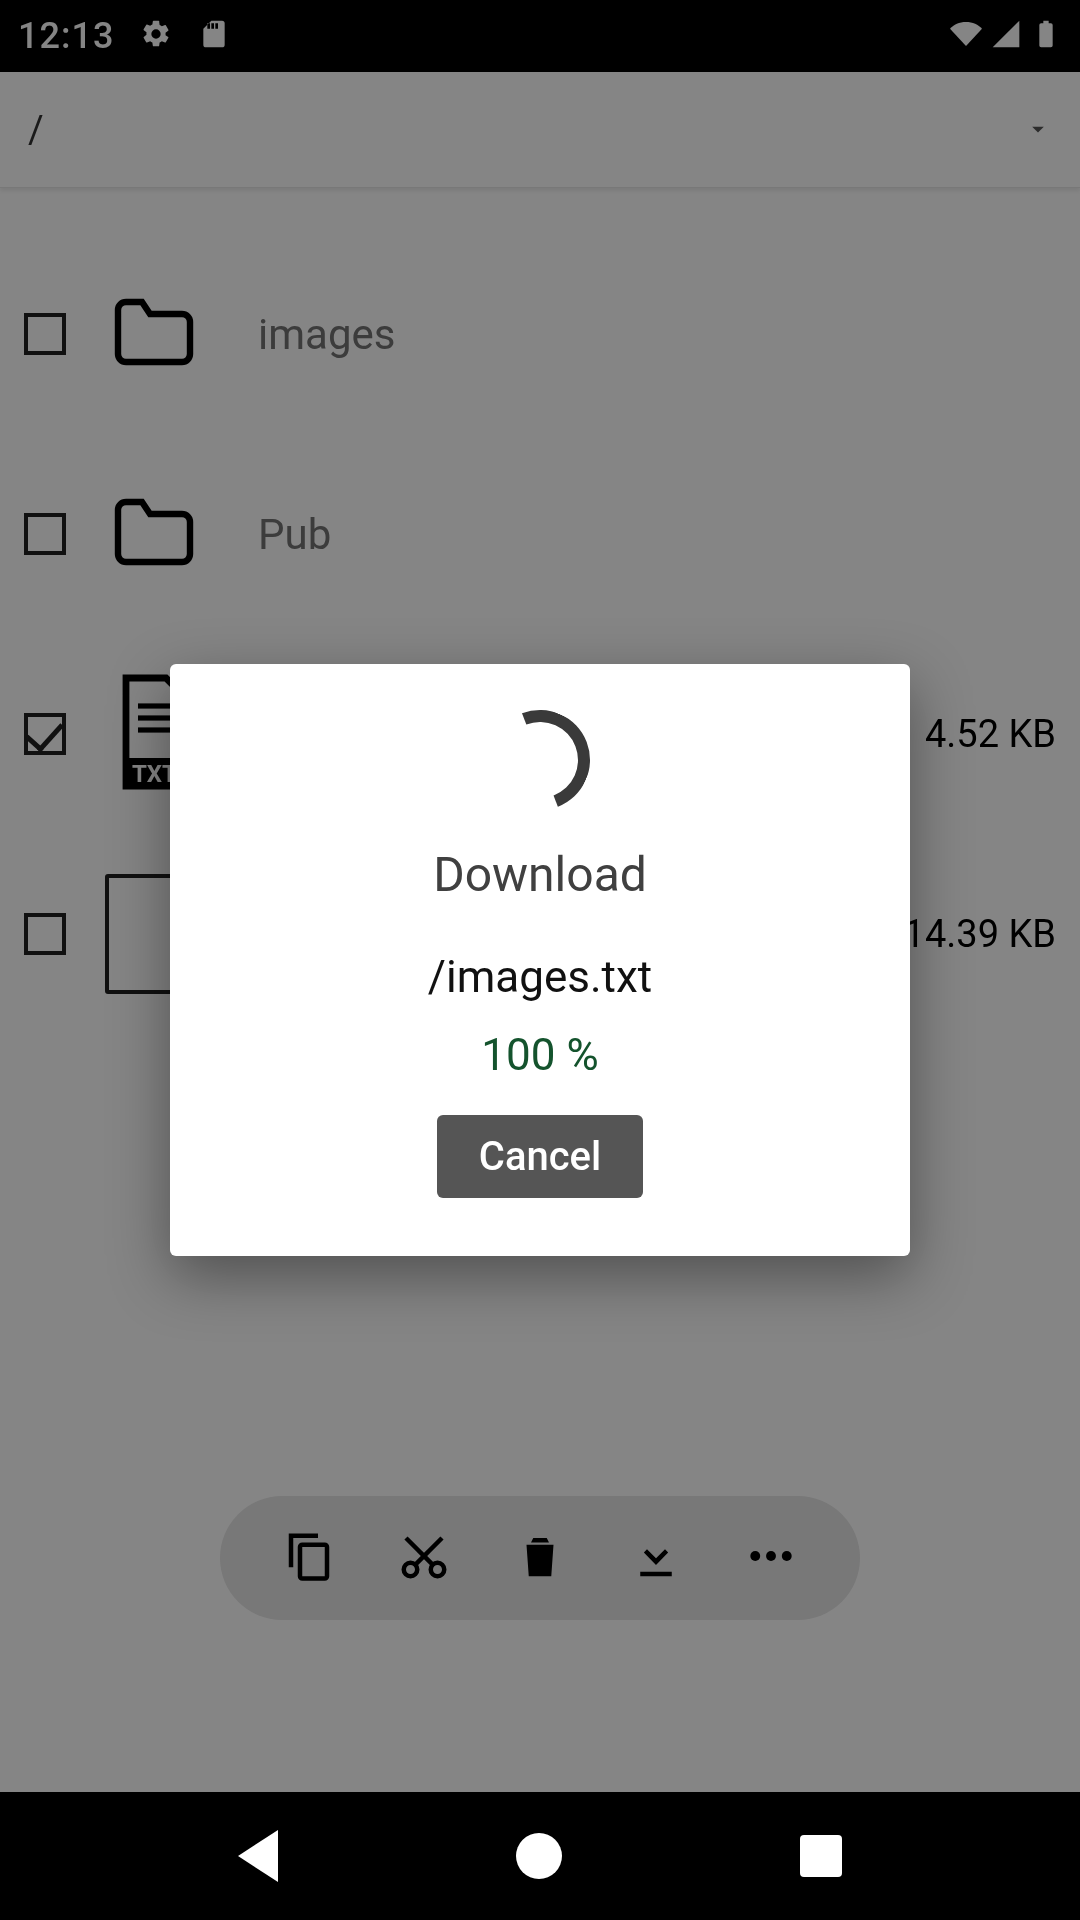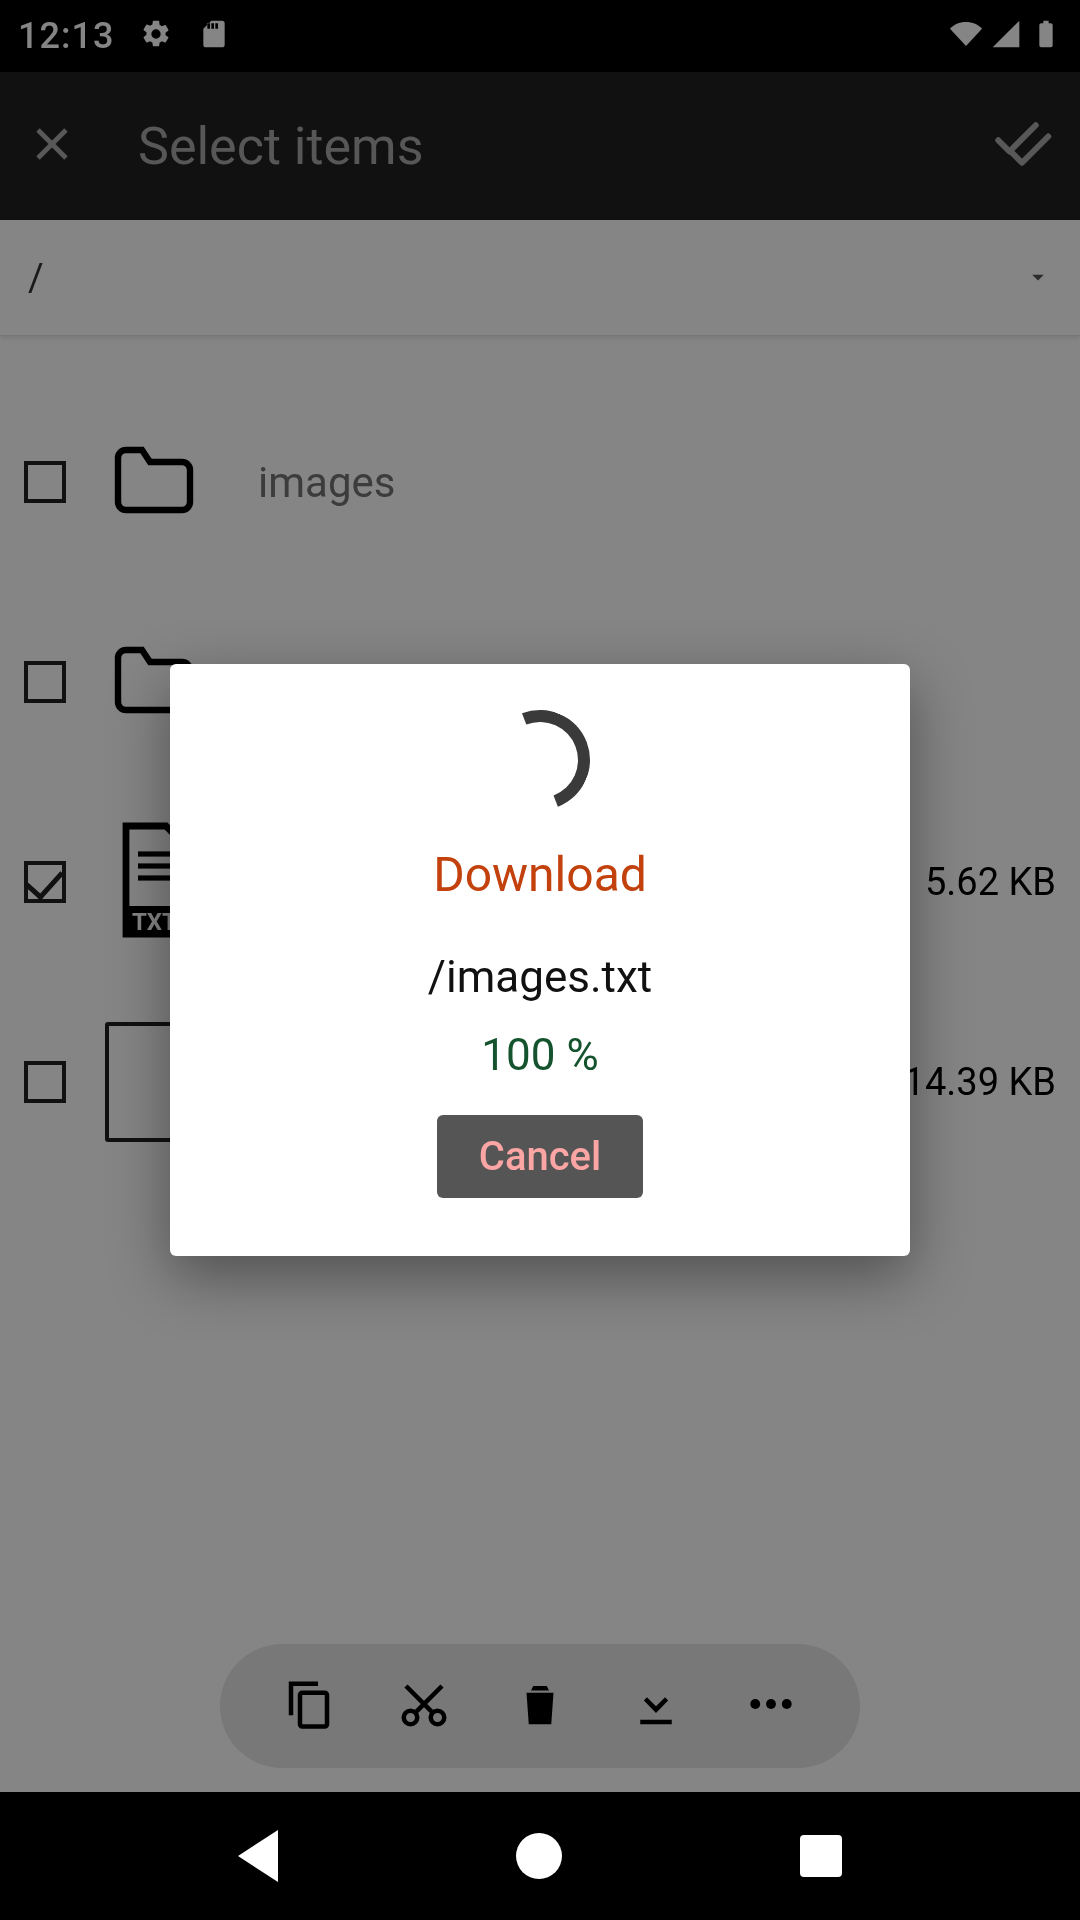--- a/index.html
+++ b/index.html
@@ -70,25 +70,25 @@
     .dialog {
       width:740px; background:#fff; border-radius:6px;
       padding:46px 40px 58px; text-align:center;
       box-shadow:0 20px 60px rgba(0,0,0,0.4);
     }
     .spinner {
       width:100px; height:100px; margin:0 auto 36px;
       border:12px solid transparent; border-top:12px solid #3a3a3a; border-right:12px solid #3a3a3a;
       border-radius:50%; transform:rotate(24deg);
     }
-    .dlg-title { font-size:48px; color:#c2410c; margin-bottom:48px; }
+    .dlg-title { font-size:48px; color:#404040; margin-bottom:48px; }
     .dlg-file  { font-size:44px; color:#111; margin-bottom:26px; }
     .dlg-pct   { font-size:44px; color:#14532d; margin-bottom:34px; }
     .dlg-btn   {
-      display:inline-block; background:#555; color:#fca5a5; font-size:40px; font-weight:500;
+      display:inline-block; background:#555; color:#ffffff; font-size:40px; font-weight:500;
       padding:18px 42px; border-radius:6px; border:none;
     }
 
     
     .nav-bar {
       position:absolute; bottom:0; left:0; right:0; height:128px; background:#000;
       display:flex; align-items:center; justify-content:space-evenly;
     }
     .nav-tri   { width:0; height:0; border-top:26px solid transparent; border-bottom:26px solid transparent; border-right:40px solid #fff; }
     .nav-circle{ width:46px; height:46px; border-radius:50%; background:#fff; }
@@ -125,35 +125,20 @@
           </svg>
       </span>
       <span>
         <svg class="status-icon" viewBox="0 0 24 24" fill="#fff">
             <path d="M15.67 4H14V2h-4v2H8.33A1.33 1.33 0 0 0 7 5.33v15.34A1.33 1.33 0 0 0 8.33 22h7.34A1.33 1.33 0 0 0 17 20.67V5.33A1.33 1.33 0 0 0 15.67 4z"></path>
           </svg>
       </span>
     </div>
   </div>
 
-  <div class="app-bar">
-    <span>
-      <svg class="close-icon" viewBox="0 0 24 24" stroke="#aaa" stroke-width="2.4" fill="none">
-          <line x1="5" y1="5" x2="19" y2="19"></line>
-          <line x1="19" y1="5" x2="5" y2="19"></line>
-        </svg>
-    </span>
-    <span class="app-bar-title">Select items</span>
-    <span>
-      <svg class="select-all-icon" viewBox="0 0 24 24" stroke="#aaa" stroke-width="2.4" fill="none" stroke-linecap="round" stroke-linejoin="round">
-          <polyline points="2.5 10.5 7 15 17.5 4.5"></polyline>
-          <polyline points="8 15.5 12 19.5 22.5 9"></polyline>
-        </svg>
-    </span>
-  </div>
 
   <div class="content">
     <div class="path-bar">
       <span>/</span>
       <span>
         <svg class="path-caret" viewBox="0 0 24 24" fill="#555">
             <path d="M7 10l5 5 5-5z"></path>
           </svg>
       </span>
     </div>
@@ -188,21 +173,21 @@
           <svg class="txt-icon" viewBox="0 0 24 30">
               <path fill="none" stroke="#000" stroke-width="1.7" d="M5 1h10l4 4v23H5z"></path>
               <line x1="8" y1="8" x2="16" y2="8" stroke="#000" stroke-width="1.3"></line>
               <line x1="8" y1="11" x2="16" y2="11" stroke="#000" stroke-width="1.3"></line>
               <line x1="8" y1="14" x2="16" y2="14" stroke="#000" stroke-width="1.3"></line>
               <rect x="5" y="21" width="14" height="7" fill="#000"></rect>
               <text x="6.5" y="27" font-size="6" font-weight="bold" fill="#fff">TXT</text>
             </svg>
         </div>
         <span class="file-name">readme.txt</span>
-        <span class="file-size">5.62 KB</span>
+        <span class="file-size">4.52 KB</span>
       </div>
 
       <div class="file-row">
         <div class="chk"></div>
         <div class="file-icon-wrap">
           <div class="blank-icon"></div>
         </div>
         <span class="file-name"></span>
         <span class="file-size">14.39 KB</span>
       </div>

